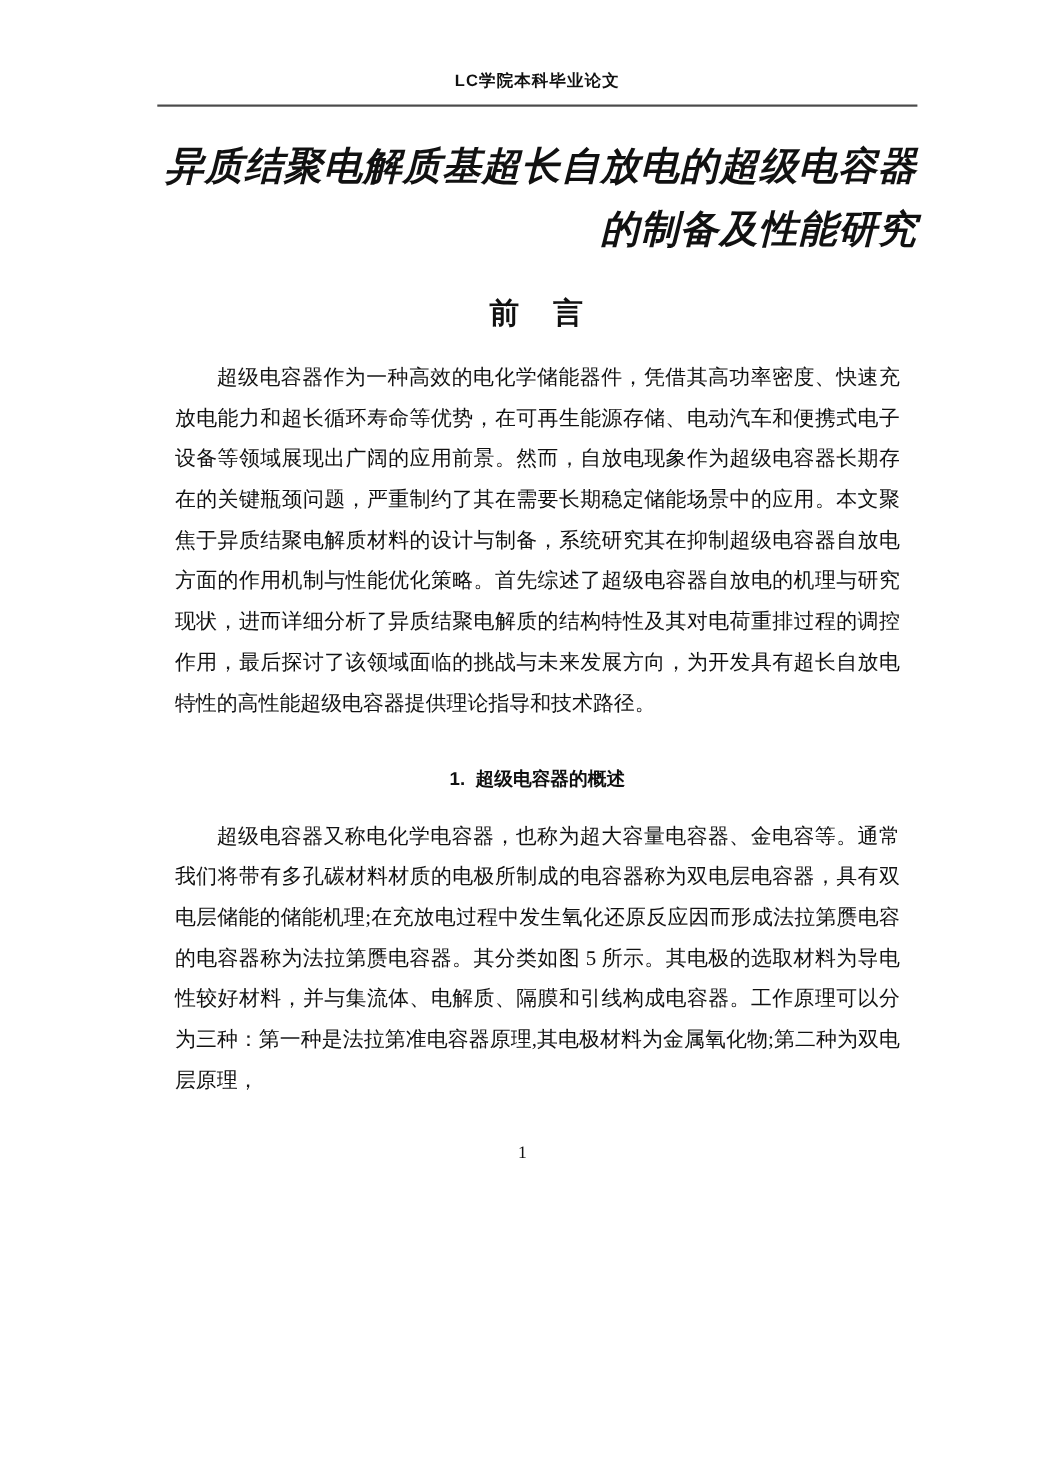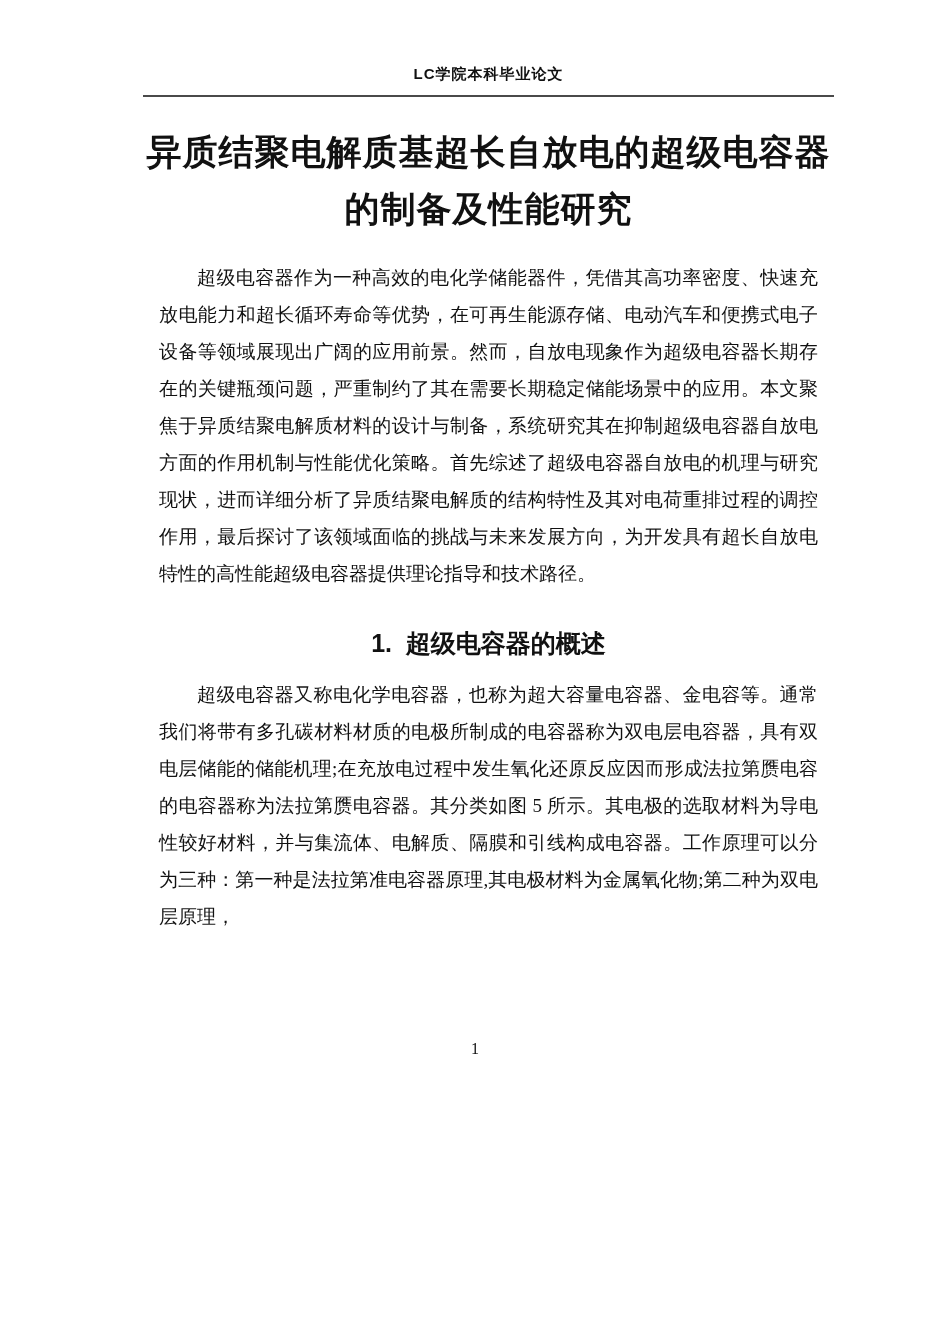--- a/index.html
+++ b/index.html
@@ -29,23 +29,24 @@
     font-weight: bold;
     font-size: 15px;
     line-height: 20px;
     letter-spacing: 1px;
   }
   .doc-title {
     font-family: "Liberation Sans", "DejaVu Sans", sans-serif;
     font-weight: bold;
     font-size: 35px;
     line-height: 57px;
-    text-align: center;
+    text-align: right;
     margin: 26px 0 0 0;
     letter-spacing: 1px;
+    font-style: italic;
   }
   .preface-heading {
     font-family: "Liberation Sans", "DejaVu Sans", sans-serif;
     font-weight: bold;
     font-size: 27px;
     line-height: 36px;
     text-align: center;
     margin: 30px 0 0 0;
     white-space: pre-wrap;
     letter-spacing: 2px;
@@ -56,21 +57,21 @@
     text-align: justify;
     text-indent: 2em;
     margin: 16px;
   }
   .body-para.first {
     margin-top: 22px;
   }
   .section-heading {
     font-family: "Liberation Sans", "DejaVu Sans", sans-serif;
     font-weight: bold;
-    font-size: 25px;
+    font-size: 17px;
     line-height: 34px;
     text-align: center;
     margin: 34px 0 0 0;
     white-space: pre-wrap;
   }
   .subsection-heading {
     font-family: "Liberation Sans", "DejaVu Sans", sans-serif;
     font-weight: bold;
     font-size: 19px;
     line-height: 26px;
@@ -94,20 +95,21 @@
 <body>
 
 <div class="page">
 
   <header class="page-header">
     <div class="header-text">LC学院本科毕业论文</div>
   </header>
 
   <h1 class="doc-title">异质结聚电解质基超长自放电的超级电容器的制备及性能研究</h1>
 
+  <h2 class="preface-heading">前　言</h2>
 
   <p class="body-para first">超级电容器作为一种高效的电化学储能器件，凭借其高功率密度、快速充放电能力和超长循环寿命等优势，在可再生能源存储、电动汽车和便携式电子设备等领域展现出广阔的应用前景。然而，自放电现象作为超级电容器长期存在的关键瓶颈问题，严重制约了其在需要长期稳定储能场景中的应用。本文聚焦于异质结聚电解质材料的设计与制备，系统研究其在抑制超级电容器自放电方面的作用机制与性能优化策略。首先综述了超级电容器自放电的机理与研究现状，进而详细分析了异质结聚电解质的结构特性及其对电荷重排过程的调控作用，最后探讨了该领域面临的挑战与未来发展方向，为开发具有超长自放电特性的高性能超级电容器提供理论指导和技术路径。</p>
 
 
   <h2 class="section-heading">1.  超级电容器的概述</h2>
 
 
   <p class="body-para">超级电容器又称电化学电容器，也称为超大容量电容器、金电容等。通常我们将带有多孔碳材料材质的电极所制成的电容器称为双电层电容器，具有双电层储能的储能机理;在充放电过程中发生氧化还原反应因而形成法拉第赝电容的电容器称为法拉第赝电容器。其分类如图 5 所示。其电极的选取材料为导电性较好材料，并与集流体、电解质、隔膜和引线构成电容器。工作原理可以分为三种：第一种是法拉第准电容器原理,其电极材料为金属氧化物;第二种为双电层原理，</p>
 
   <footer class="page-footer">

